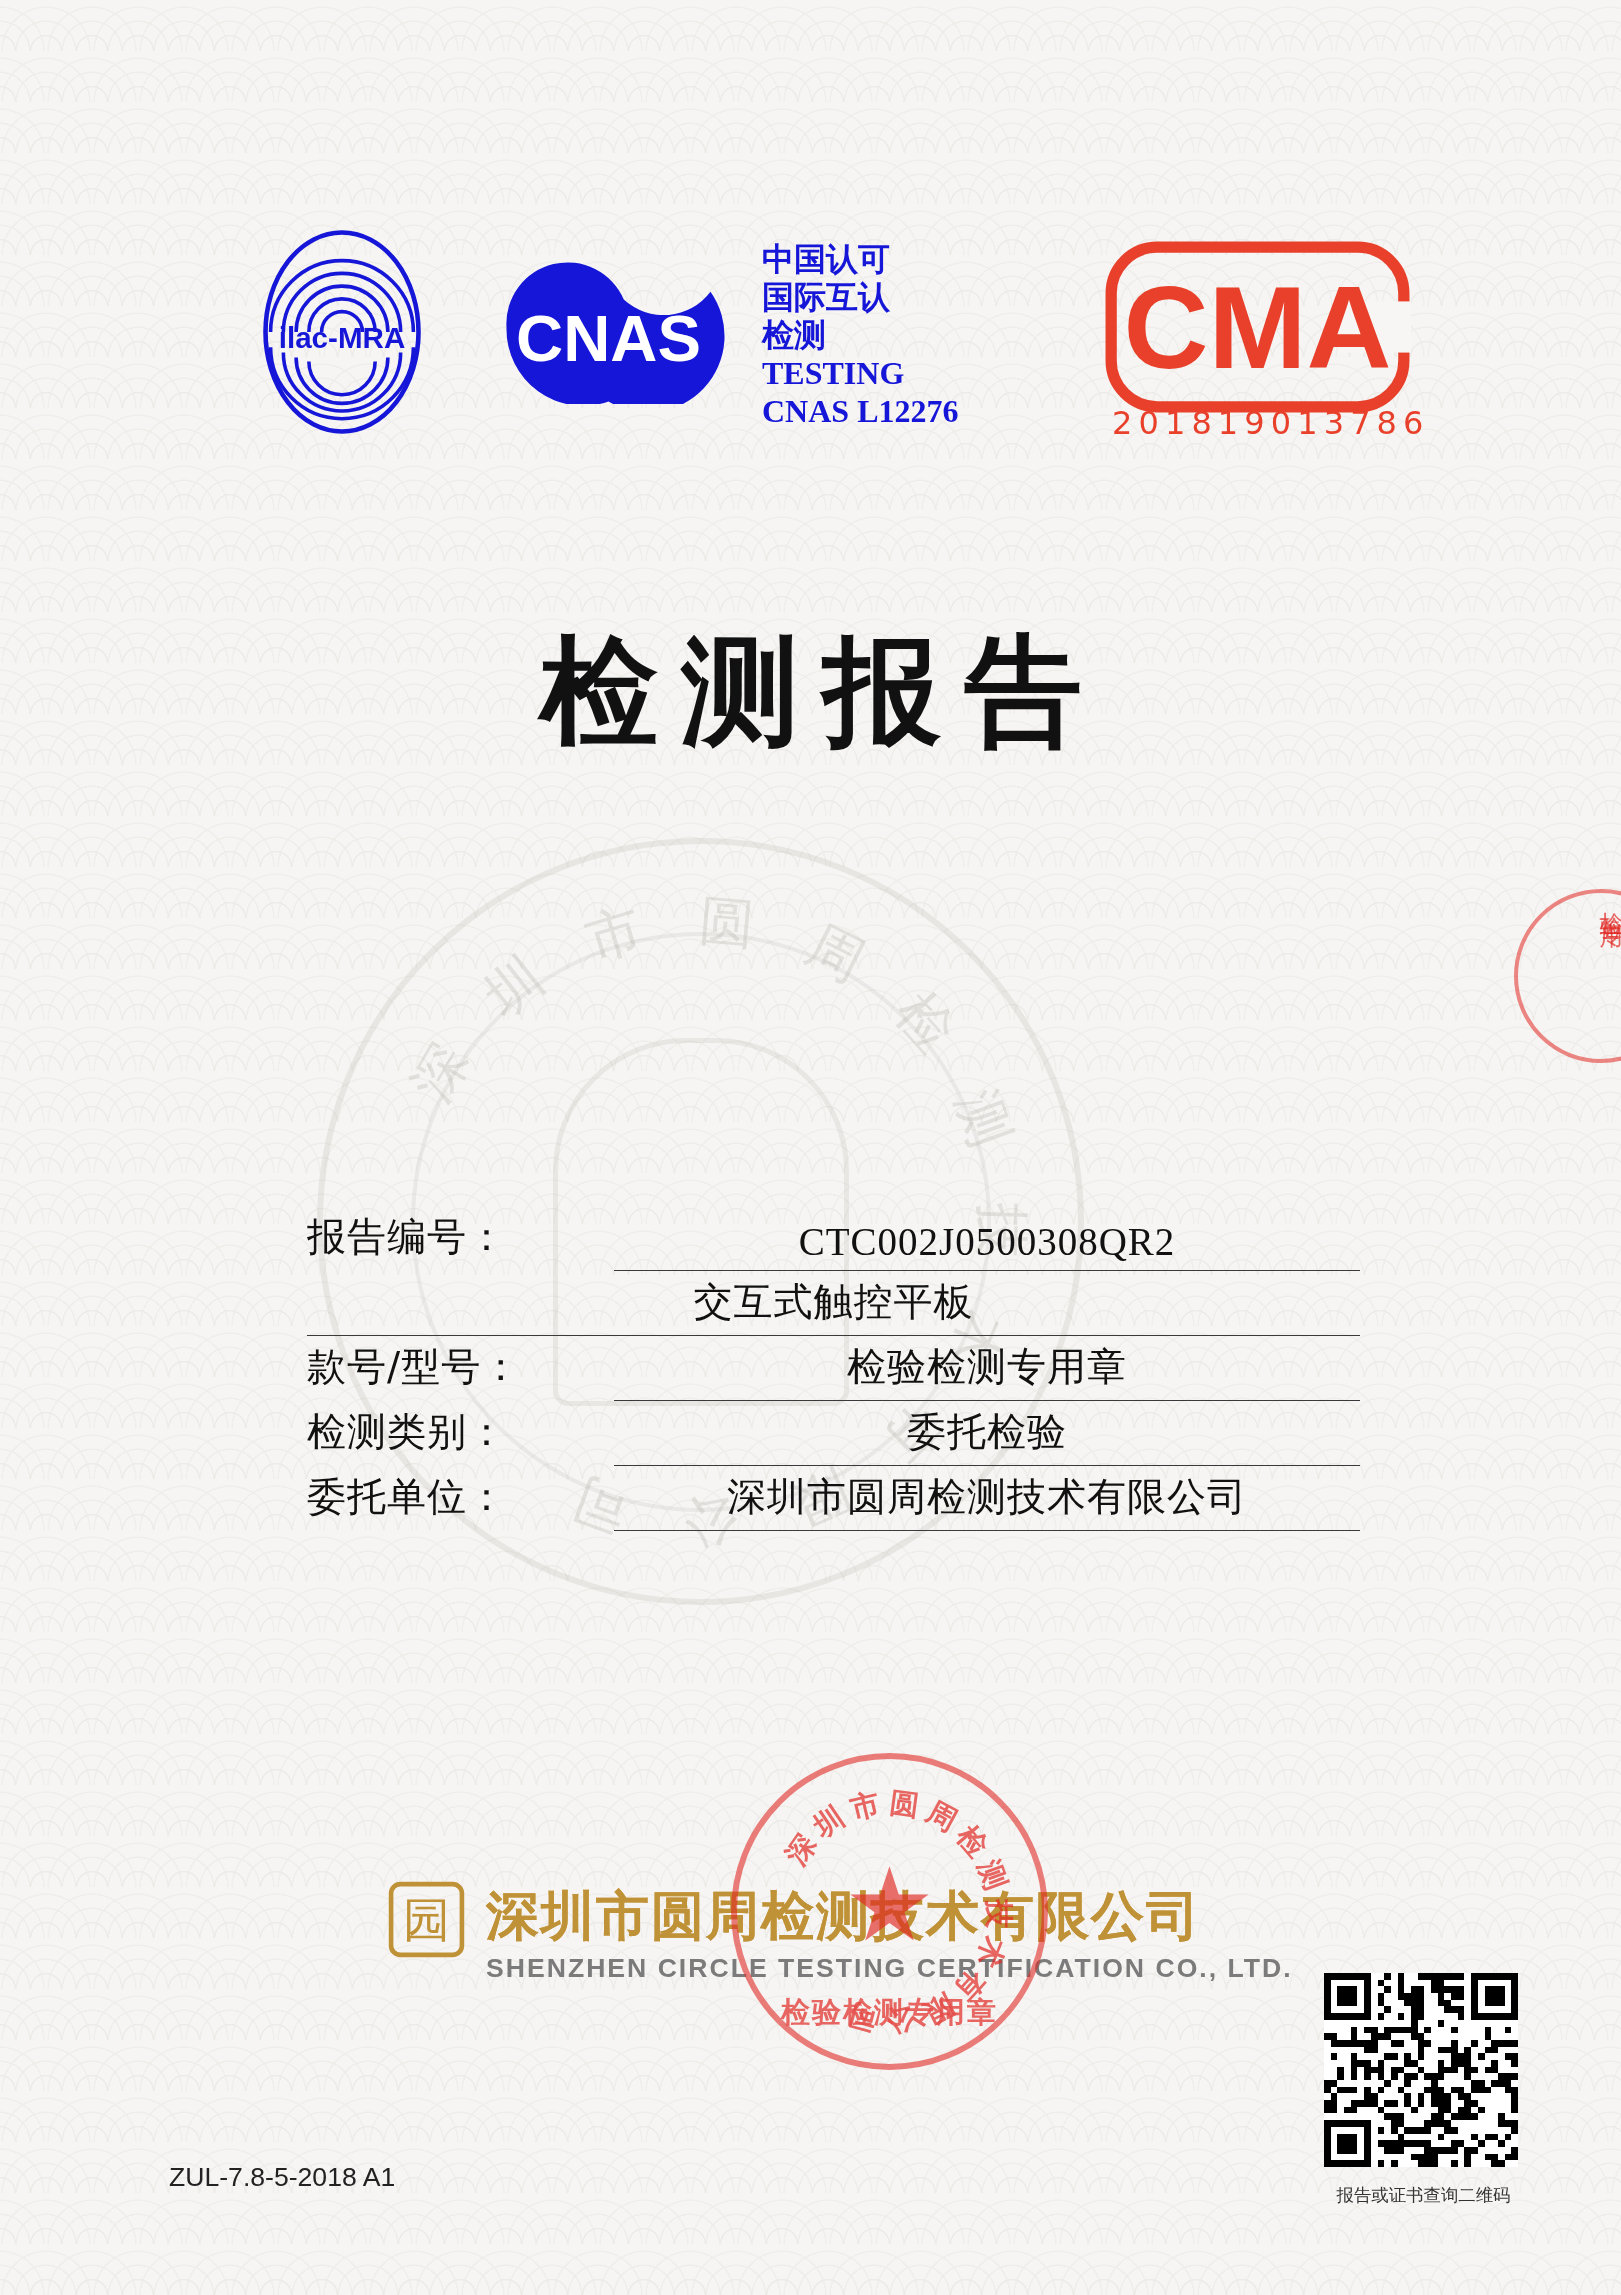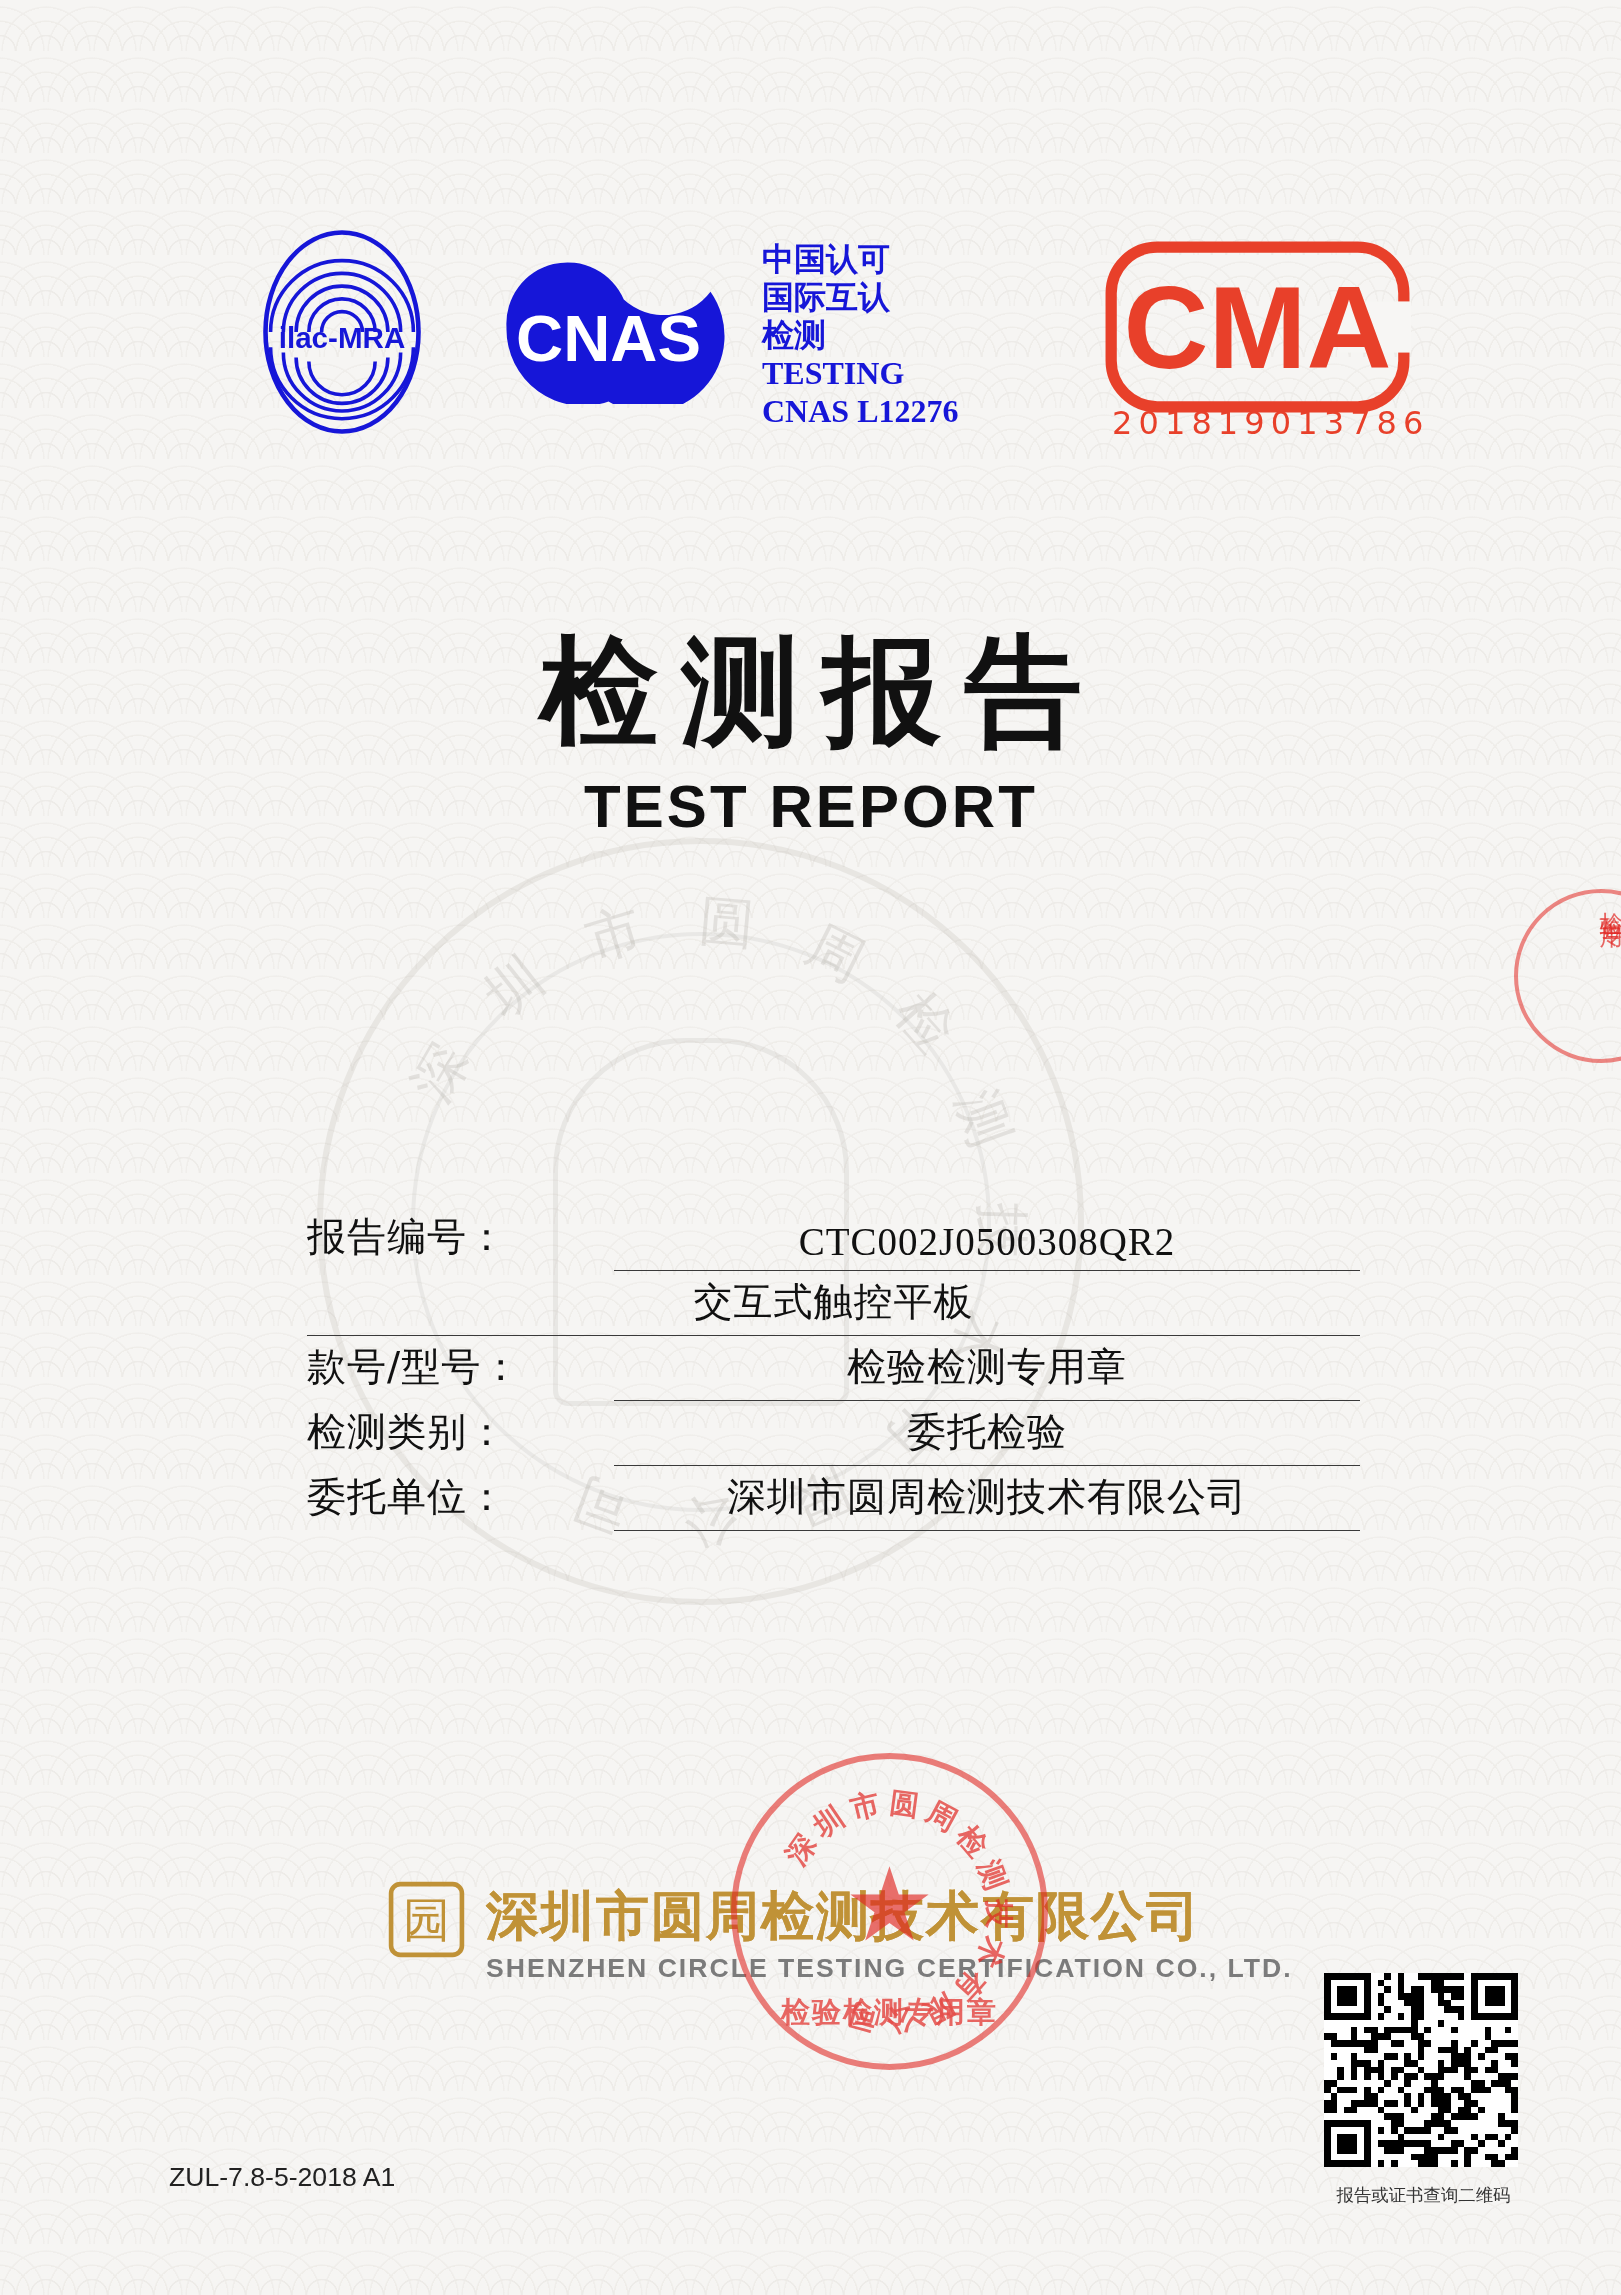--- a/index.html
+++ b/index.html
@@ -389,21 +389,20 @@
       <svg width="307" height="174" viewBox="0 0 600 340">
         <rect x="14" y="14" width="572" height="312" rx="90" ry="90" fill="none" stroke="#e8402a" stroke-width="22"></rect>
         <rect x="460" y="120" width="140" height="100" fill="#f7f6f4"></rect>
         <text x="300" y="250" text-anchor="middle" font-family="Liberation Sans, sans-serif" font-size="230" font-weight="700" fill="#e8402a">CMA</text>
       </svg>
     </div>
   </div>
   <div class="cma-number">201819013786</div>
 
   <div class="title-cn">检测报告</div>
-  <div class="title-en">TEST REPORT</div>
 
   <div class="fields">
 
     <div class="field-row">
       <div class="field-label">报告编号：</div>
       <div class="field-value">CTC002J0500308QR2</div>
     </div>
 
     <div class="field-row">
       <div class="field-value cjk">交互式触控平板</div>

